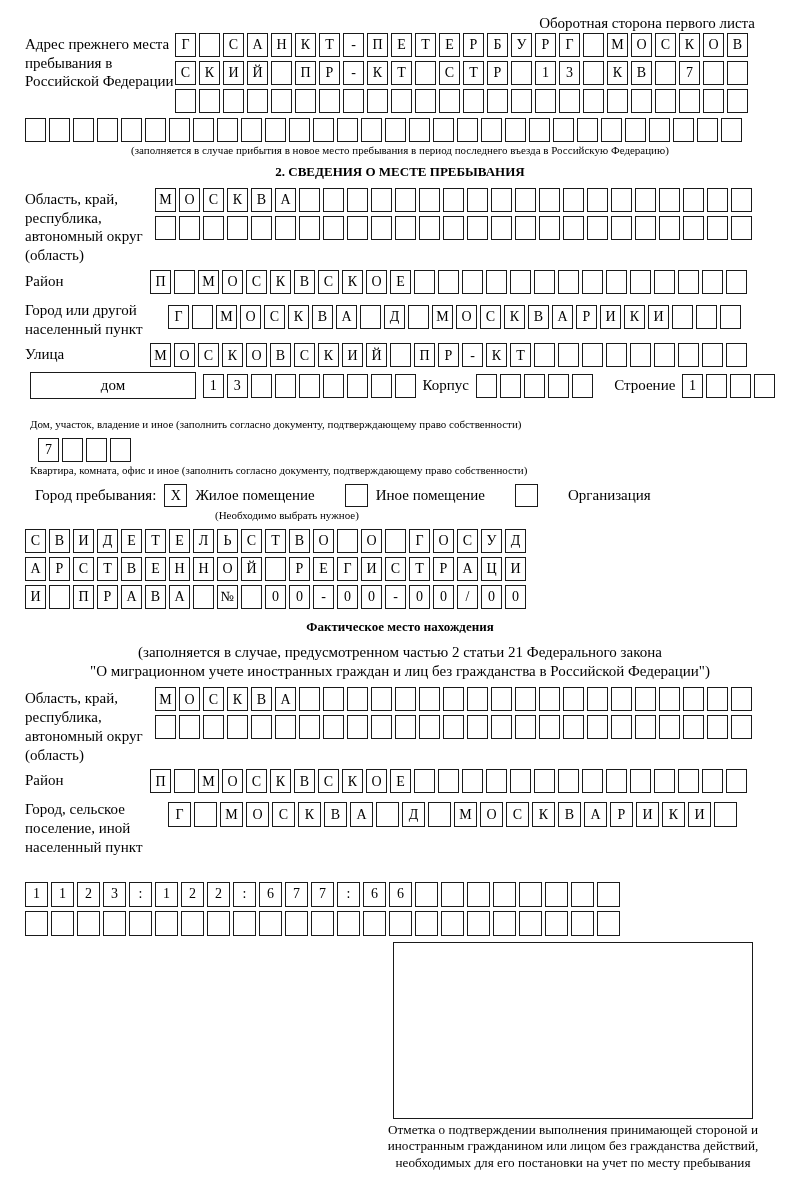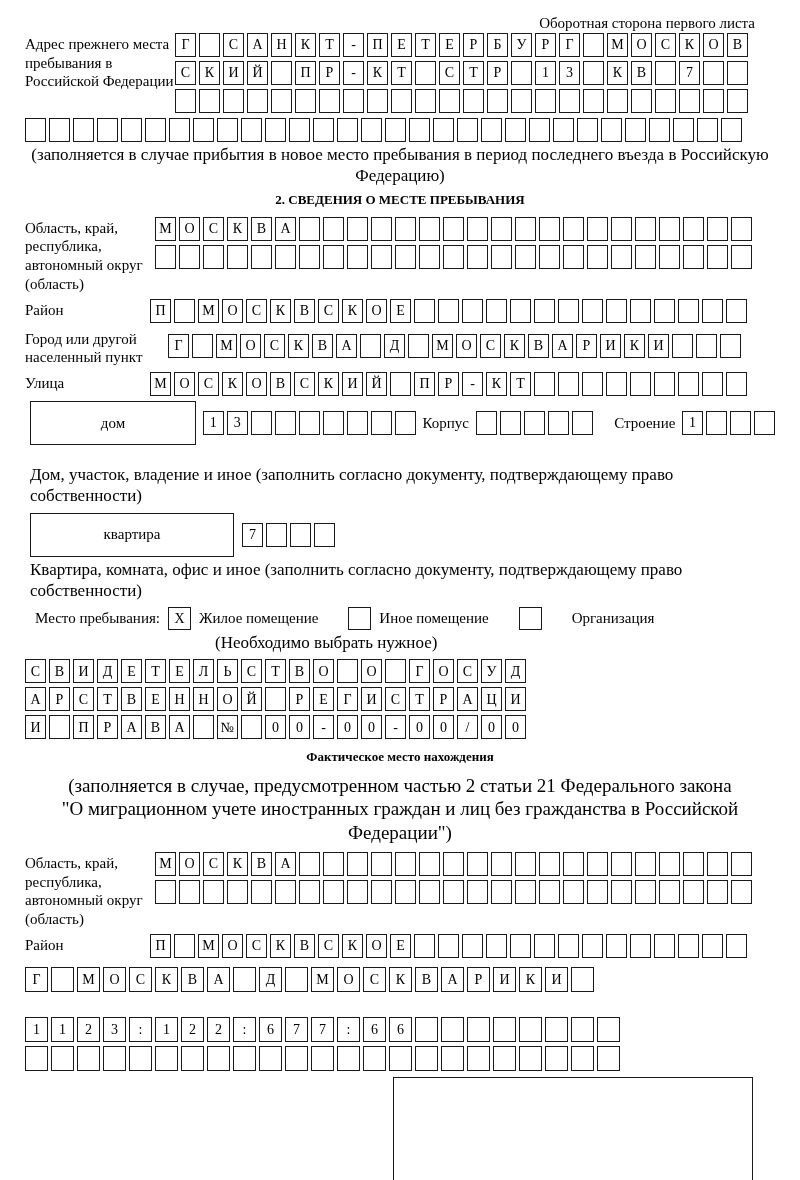--- a/index.html
+++ b/index.html
@@ -16,39 +16,39 @@
   .w225{width:228px;}
   .rows{display:flex;flex-direction:column;gap:4px;}
   .boxrow{display:flex;gap:3px;}
   .box{
     box-sizing:border-box;width:21px;height:24px;flex-shrink:0;
     border:1.5px solid #1a1a1a;display:flex;align-items:center;justify-content:center;
     font-size:14px;
   }
   .boxrow.w26 .box{width:23px;height:25px;}
   .fullrow{margin:4px 0 2px 0;}
-  .small-note{font-size:17px;margin:2px 0 6px 0;}
+  .small-note{font-size:11px;margin:2px 0 6px 0;}
   .center{text-align:center;}
   .sec-title{font-weight:bold;text-align:center;font-size:13px;margin:6px 0 8px 0;}
   .rect-label{
-    box-sizing:border-box;border:1.5px solid #1a1a1a;height:44px;
+    box-sizing:border-box;border:1.5px solid #1a1a1a;height:27px;
     display:flex;align-items:center;justify-content:center;flex-shrink:0;
   }
   .inline-row{display:flex;align-items:center;margin:3px 0 2px 5px;}
   .cbox{
     box-sizing:border-box;width:23px;height:23px;border:1.5px solid #1a1a1a;
     display:flex;align-items:center;justify-content:center;font-size:14px;flex-shrink:0;
   }
   .stamp-box{
     box-sizing:border-box;width:360px;height:177px;border:1.6px solid #1a1a1a;
     margin-left:368px;margin-top:6px;
   }
   .stamp-note{width:392px;margin-left:352px;font-size:13.2px;text-align:center;margin-top:3px;}
   .gap8{width:8px;} .gap26{width:26px;} .gap30{width:30px;}
-  .doc-note{font-size:19px;text-align:center;}
+  .doc-note{font-size:15px;text-align:center;}
 </style>
 </head>
 <body>
 
 <div class="hdr-note">Оборотная сторона первого листа</div>
 
 <div class="field">
   <div class="flabel w150">Адрес прежнего места пребывания в Российской Федерации</div>
   <div class="rows">
     <div class="boxrow">
@@ -355,33 +355,32 @@
   <div class="boxrow">
       <span class="box">1</span>
       <span class="box"></span>
       <span class="box"></span>
       <span class="box"></span>
     </div>
 </div>
 <div class="small-note" style="margin-left:5px;margin-top:19px;">Дом, участок, владение и иное (заполнить согласно документу, подтверждающему право собственности)</div>
 
 <div class="inline-row">
-  <div class="rect-label" style="width:204px;">квартира</div>
   <span class="gap8"></span>
   <div class="boxrow">
       <span class="box">7</span>
       <span class="box"></span>
       <span class="box"></span>
       <span class="box"></span>
     </div>
 </div>
 <div class="small-note" style="margin-left:5px;">Квартира, комната, офис и иное (заполнить согласно документу, подтверждающему право собственности)</div>
 
 <div class="inline-row" style="margin-left:10px;">
-  <span>Место пребывания:</span>
+  <span>Город пребывания:</span>
   <span class="gap8"></span>
   <div class="cbox">X</div>
   <span class="gap8"></span>
   <span>Жилое помещение</span>
   <span class="gap30"></span>
   <div class="cbox"></div>
   <span class="gap8"></span>
   <span>Иное помещение</span>
   <span class="gap30"></span>
   <div class="cbox"></div>
@@ -555,20 +554,21 @@
         <span class="box"></span>
         <span class="box"></span>
         <span class="box"></span>
         <span class="box"></span>
         <span class="box"></span>
       </div>
   </div>
 </div>
 
 <div class="field">
+  <div class="flabel w143">Город, сельское поселение, иной населенный пункт</div>
   <div class="rows" style="padding-top:4px;">
     <div class="boxrow w26">
         <span class="box">Г</span>
         <span class="box"></span>
         <span class="box">М</span>
         <span class="box">О</span>
         <span class="box">С</span>
         <span class="box">К</span>
         <span class="box">В</span>
         <span class="box">А</span>

